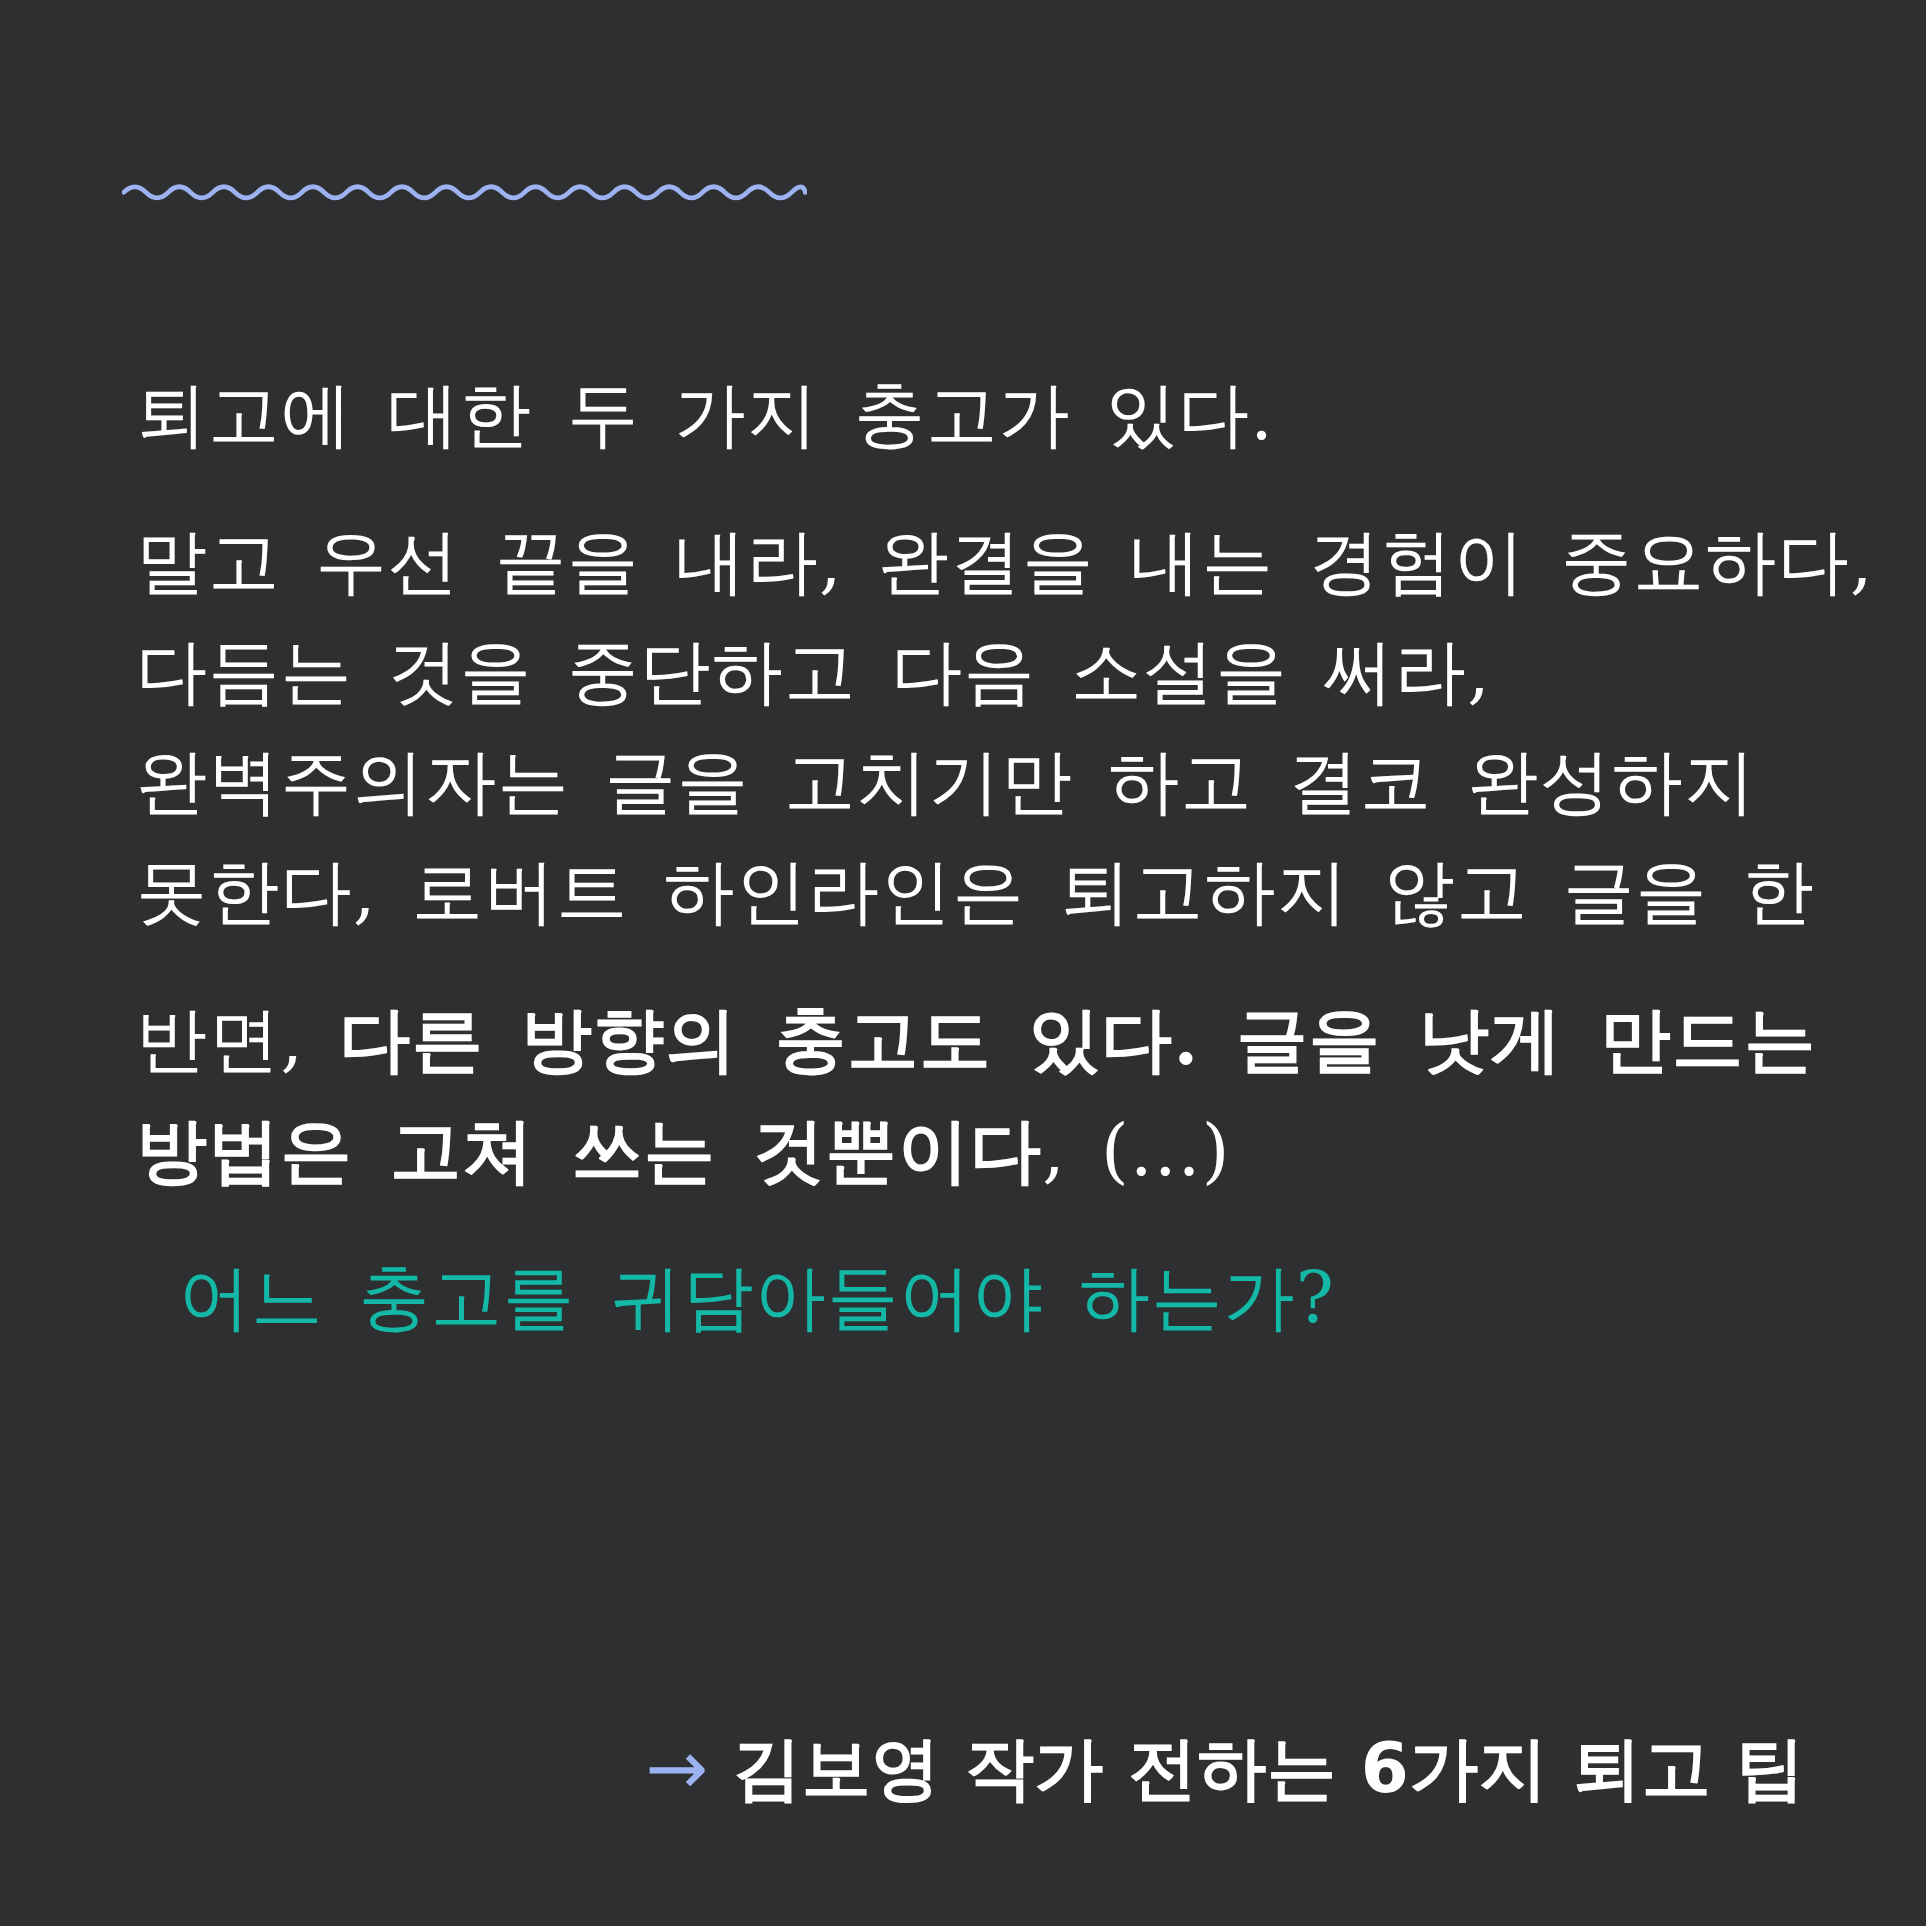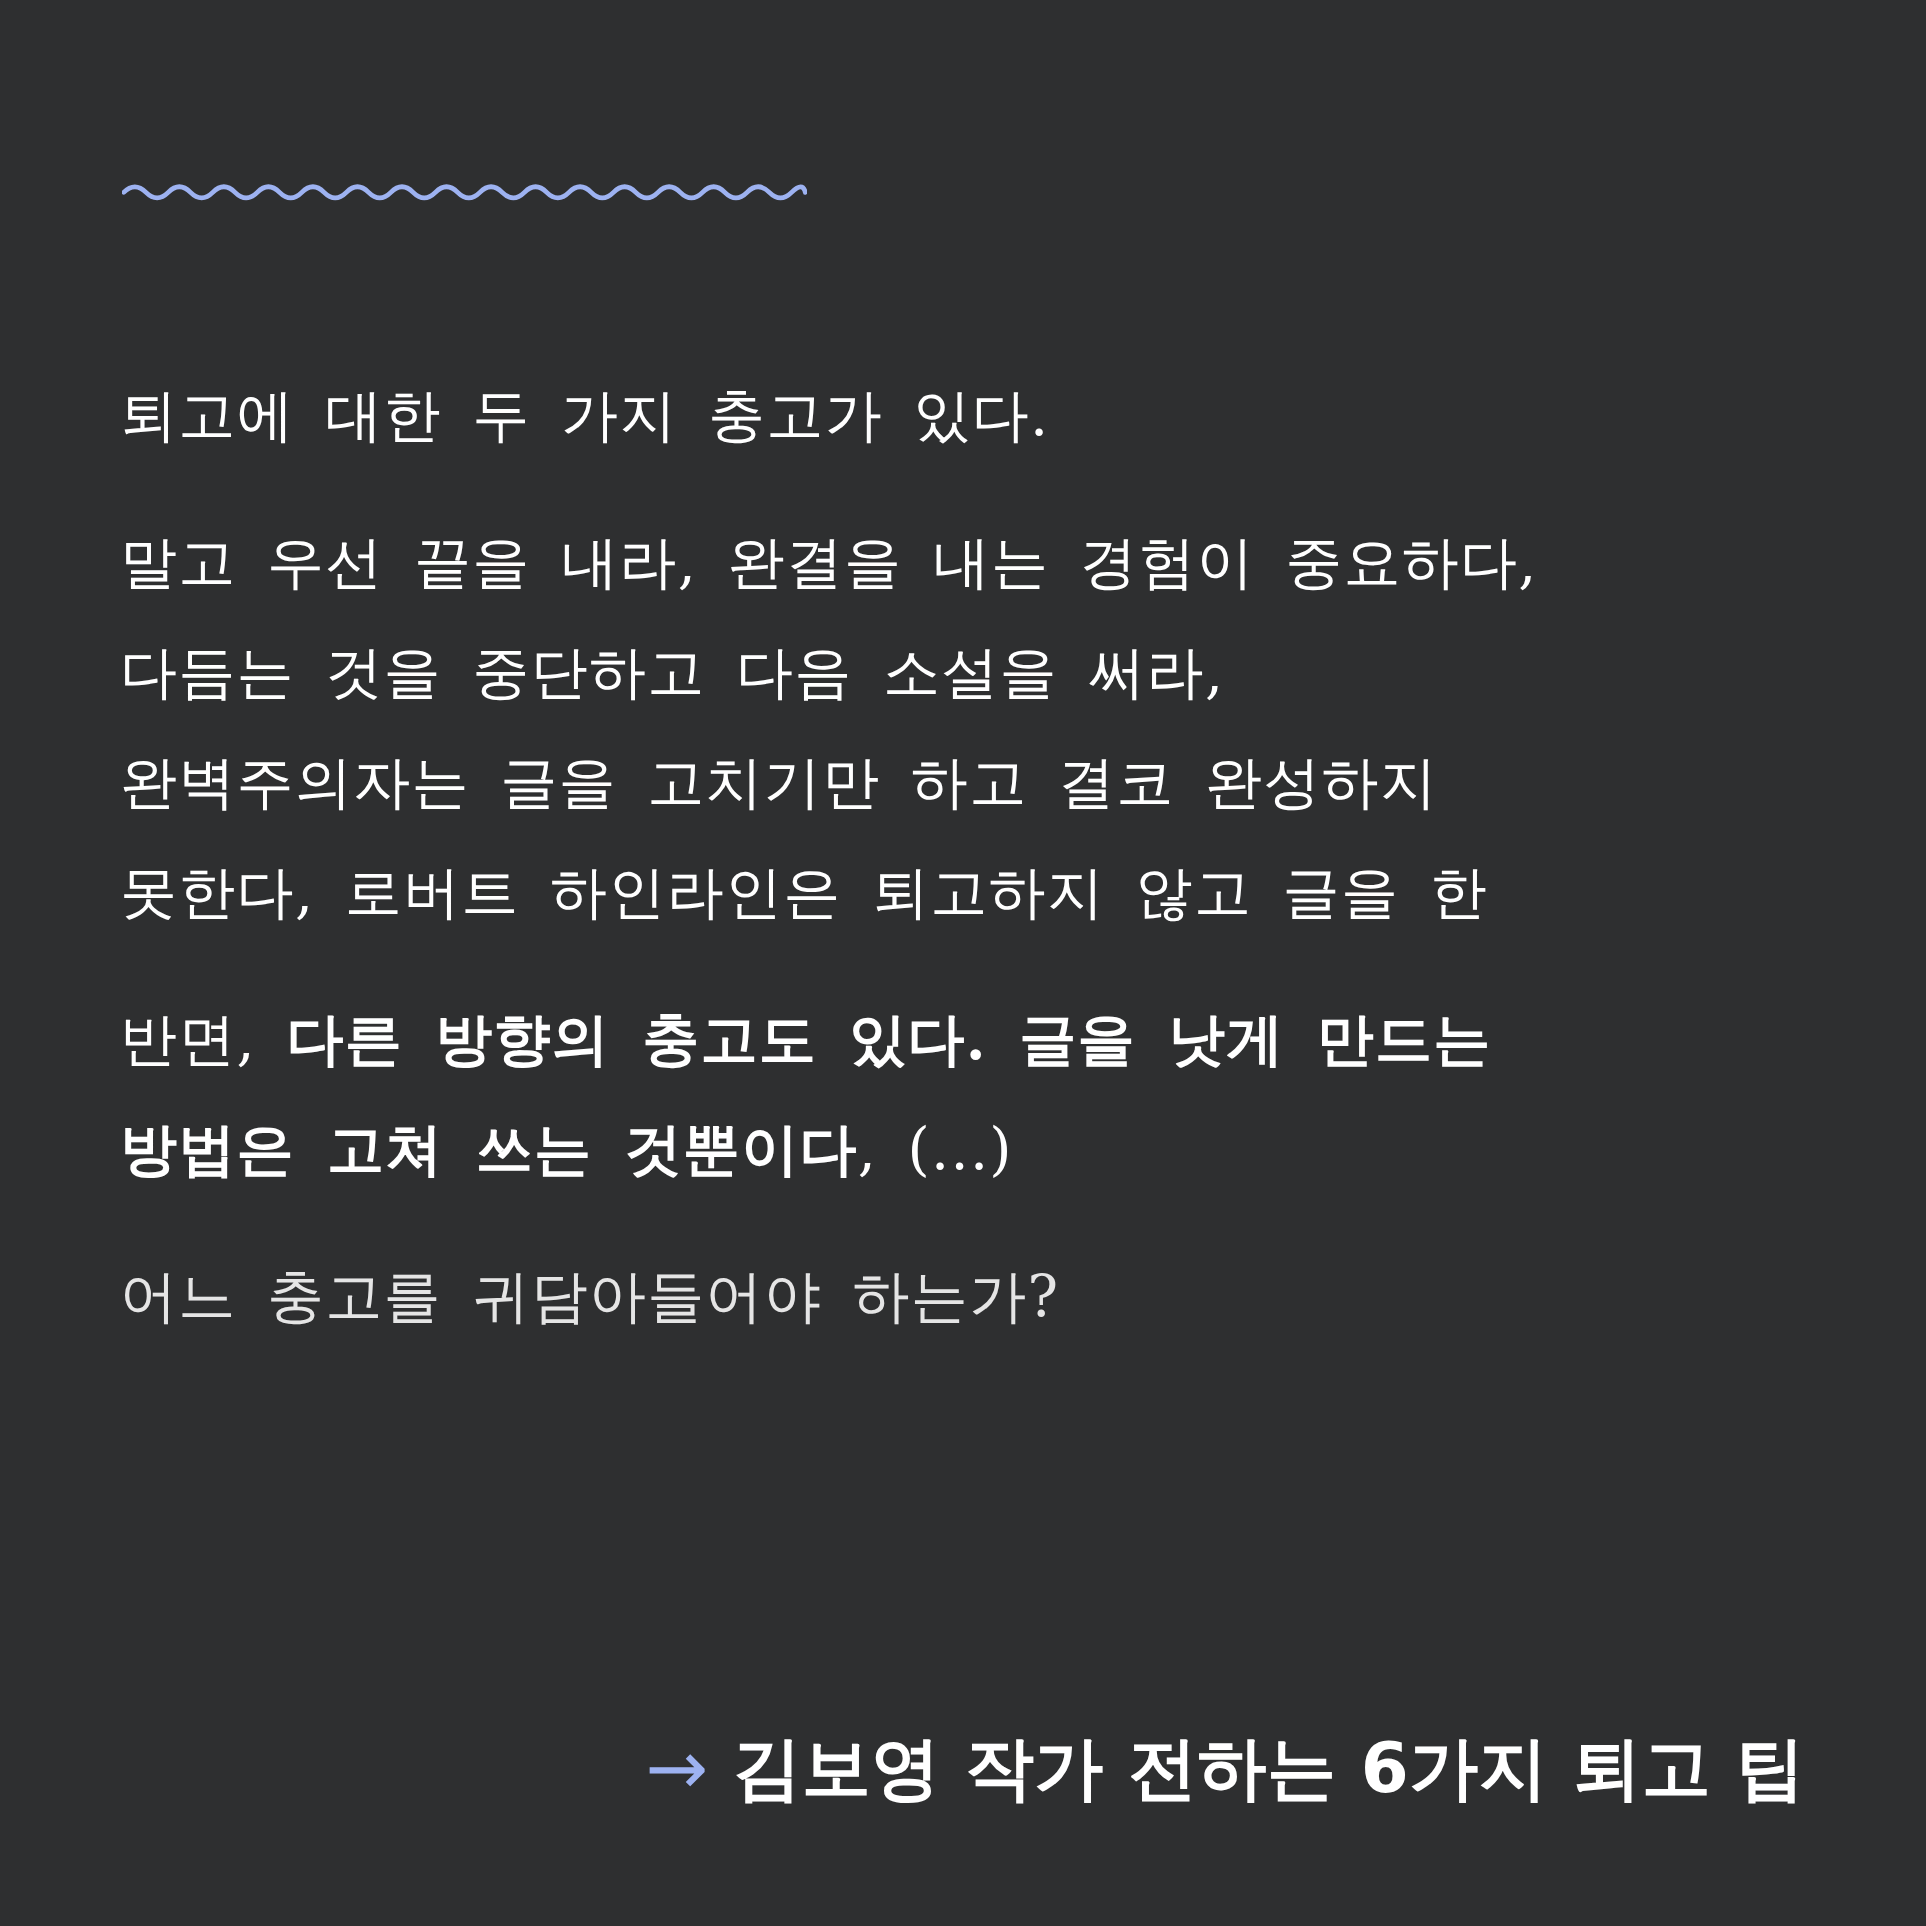--- a/index.html
+++ b/index.html
@@ -34,34 +34,35 @@
   }
   .wavy {
     position: absolute;
     left: 122px;
     top: 180px;
     width: 685px;
     height: 23px;
   }
   .body-text {
     position: absolute;
-    left: 120px;
+    left: 136px;
     top: 360px;
     width: 1712px;
-    font-size: 57px;
+    font-size: 71px;
     line-height: 110px;
     letter-spacing: 1.3px;
     word-spacing: 11px;
   }
   .para {
     margin: 0 0 37px 0;
     padding: 0;
   }
   .para.accent {
-    color: #e5e5e5;
+    color: #14b8a6;
+    margin-left: 43px;
   }
   .line {
     display: block;
     white-space: nowrap;
   }
   .b {
     font-weight: 700;
   }
   .footer {
     position: absolute;

